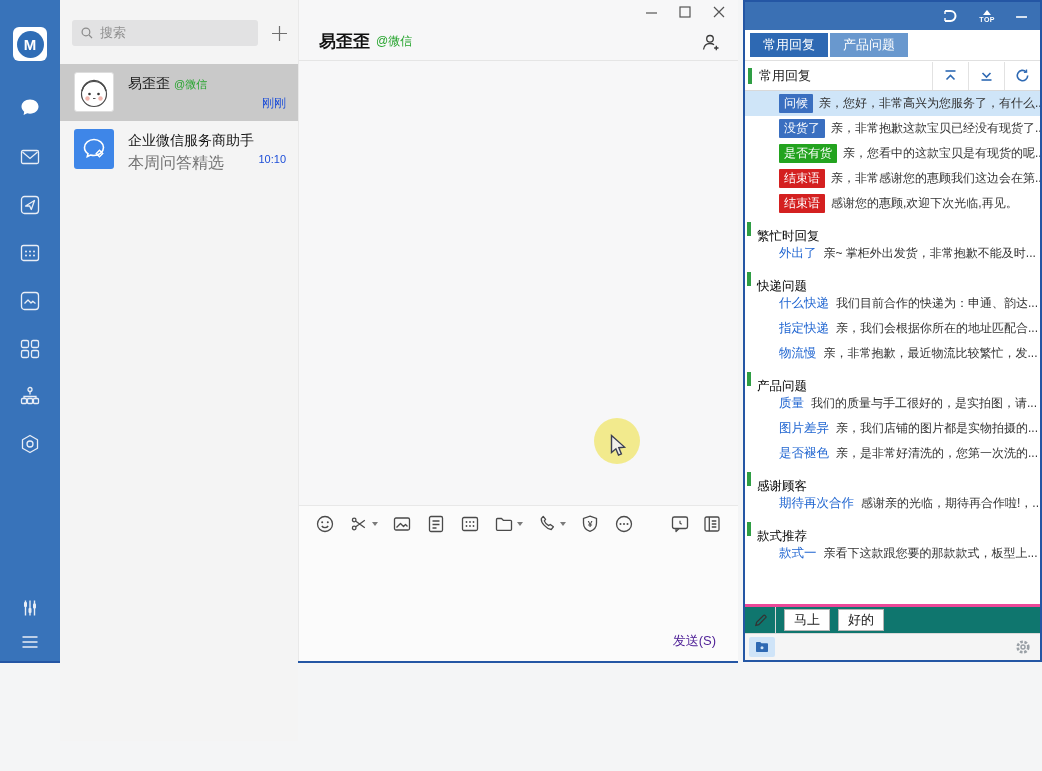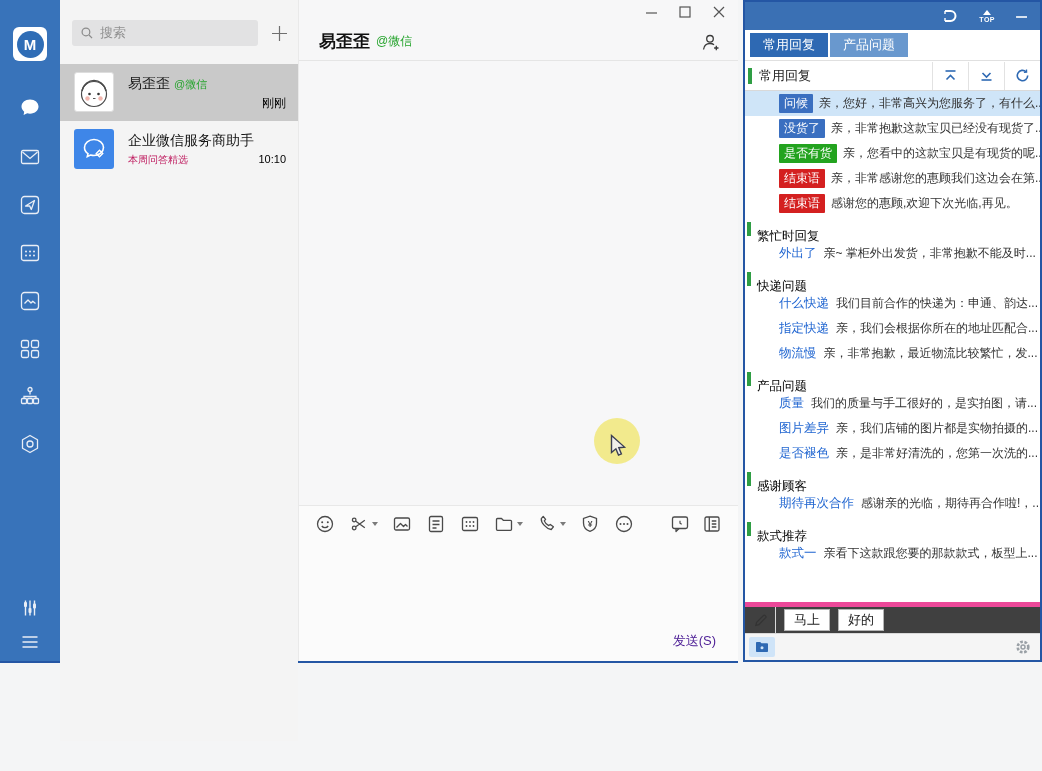--- a/index.html
+++ b/index.html
@@ -15,22 +15,22 @@
   .chat-list{position:absolute;left:60px;top:0;width:238px;height:741px;background:#f4f4f4;}
   .search-box{position:absolute;left:12px;top:20px;width:186px;height:26px;background:#e2e2e3;border-radius:3px;display:flex;align-items:center;padding:0 8px;box-sizing:border-box;color:#8f8f8f;font-size:13px;gap:6px;}
   .add-btn{position:absolute;right:8px;top:22px;width:22px;height:22px;color:#6f6f6f;display:flex;align-items:center;justify-content:center;cursor:pointer;}
   .chat-item{position:absolute;left:0;width:238px;height:57px;cursor:pointer;}
   .chat-item.selected{background:#c9c9c9;}
   .chat-item .avatar{position:absolute;left:14px;top:8px;width:40px;height:40px;border-radius:3px;overflow:hidden;}
   .av-cartoon{background:#fff;border:1px solid #ddd;box-sizing:border-box;}
   .av-blue{background:#3e86e8;display:flex;align-items:center;justify-content:center;}
   .ci-name{position:absolute;left:68px;top:11px;font-size:14px;color:#151515;white-space:nowrap;}
   .ci-badge{font-size:11px;color:#27a42e;margin-left:4px;}
-  .ci-preview{position:absolute;left:68px;top:32px;font-size:10px;color:#be185d;white-space:nowrap;}
-  .ci-time{position:absolute;right:12px;font-size:12px;color:#000000;}
+  .ci-preview{position:absolute;left:68px;top:32px;font-size:16px;color:#737373;white-space:nowrap;}
+  .ci-time{position:absolute;right:12px;font-size:12px;color:#1d4ed8;}
   
   .chat-main{position:absolute;left:298px;top:0;width:440px;height:661px;background:#f7f7f8;border-left:1px solid #e9e9e9;box-sizing:border-box;}
   .chat-header{position:absolute;top:0;left:0;right:0;height:60px;border-bottom:1px solid #e5e5e5;}
   .chat-title{position:absolute;left:20px;top:30px;font-size:17px;font-weight:bold;color:#111;}
   .chat-title .badge{font-size:12px;font-weight:normal;color:#27a42e;margin-left:6px;vertical-align:2px;}
   .win-controls{position:absolute;top:5px;right:12px;display:flex;gap:20px;color:#555;}
   .win-controls .wc{width:14px;height:14px;display:flex;align-items:center;justify-content:center;cursor:pointer;}
   .person-add{position:absolute;top:32px;right:18px;width:20px;height:20px;color:#3a3a3a;cursor:pointer;}
   .messages{position:absolute;top:61px;left:0;right:0;height:444px;}
   .toolbar{position:absolute;top:505px;left:0;right:0;height:36px;border-top:1px solid #e8e8e8;background:#fbfbfb;display:flex;align-items:center;padding:0 16px;gap:14px;box-sizing:border-box;}
@@ -60,21 +60,21 @@
   .rp-list{flex:1;overflow:hidden;background:#fff;}
   .rp-row{height:25px;display:flex;align-items:center;padding-left:34px;white-space:nowrap;overflow:hidden;cursor:pointer;}
   .rp-row.sel{background:#cfe5f8;}
   .rp-tag{color:#fff;font-size:12px;padding:1px 5px;margin-right:6px;border-radius:1px;flex:none;}
   .tag-blue{background:#3a6fc0;} .tag-green{background:#23a31f;text-align:right;} .tag-red{background:#d42020;}
   .rp-link{color:#2166d1;font-size:12.5px;margin-right:7px;flex:none;}
   .rp-text{color:#333;font-size:12px;overflow:hidden;}
   .rp-section{height:25px;display:flex;align-items:center;padding-left:2px;cursor:pointer;background:#fff;}
   .rp-section .sbar{width:4px;height:14px;background:#2f9e44;margin-right:6px;}
   .rp-section span.lbl{font-size:12.5px;color:#000000;margin-top:16px;}
-  .rp-editrow{height:26px;min-height:26px;border-top:5px solid #ec4899;background:#404040;display:flex;align-items:center;text-align:center;}
+  .rp-editrow{height:26px;min-height:26px;border-top:3px solid #ec4899;background:#0f766e;display:flex;align-items:center;text-align:center;}
   .pencil-cell{width:30px;height:100%;border-right:1px solid #d9d9d9;display:flex;align-items:center;justify-content:center;color:#333;cursor:pointer;}
   .quick-btn{margin-left:8px;border:1px solid #b5b5b5;background:#fff;padding:1px 9px;font-size:13px;color:#222;cursor:pointer;}
   .rp-bottombar{height:26px;min-height:26px;border-top:1px solid #d9d9d9;background:#f5f5f5;display:flex;align-items:center;}
   .folder-btn{width:26px;height:20px;background:#cfe4f8;border-radius:2px;margin-left:4px;display:flex;align-items:center;justify-content:center;cursor:pointer;}
   .gear-btn{margin-left:auto;margin-right:8px;color:#9aa0a6;cursor:pointer;display:flex;}
 </style>
 </head>
 <body>
 
 <div class="stage">

